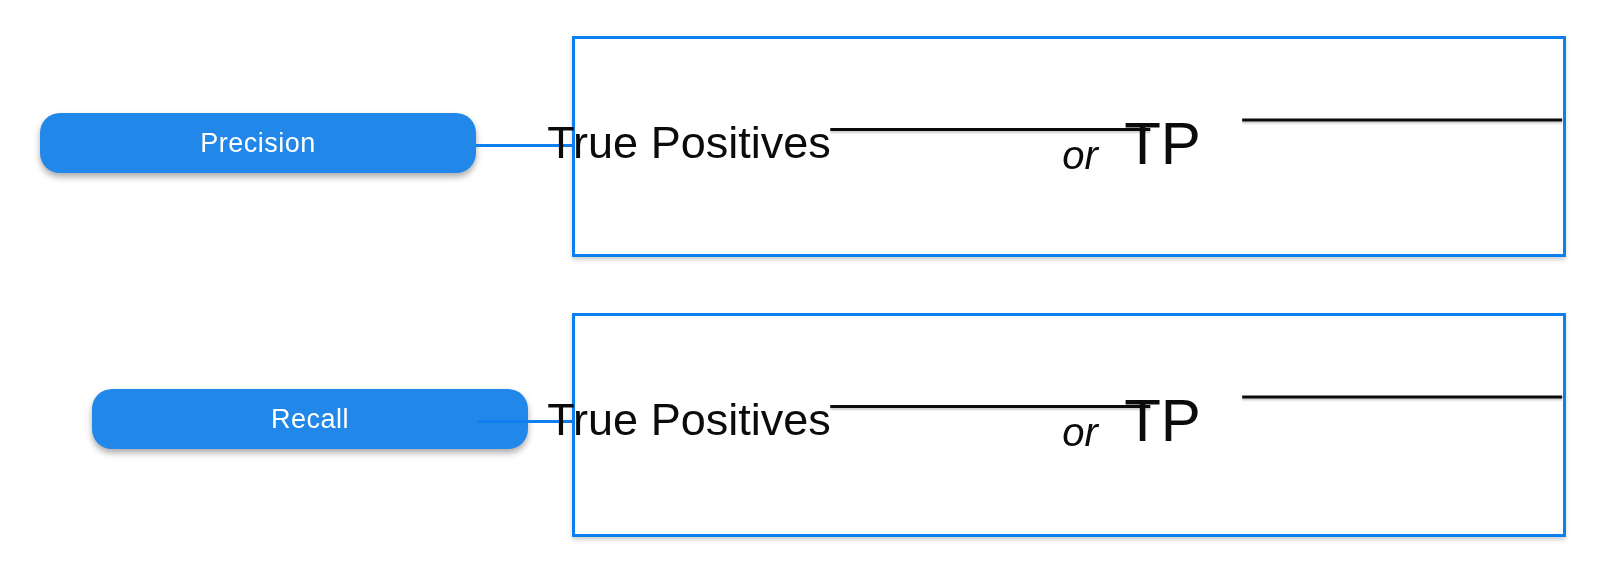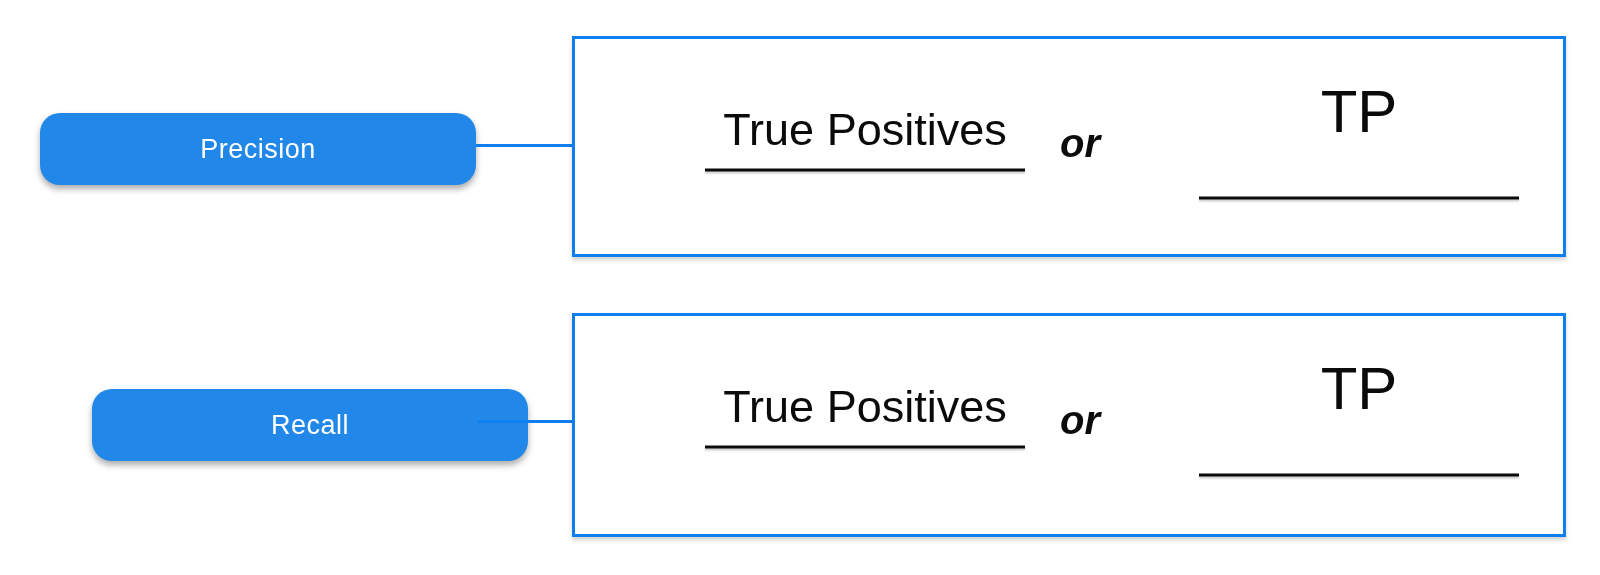--- a/index.html
+++ b/index.html
@@ -12,21 +12,21 @@
     position: relative;
     width: 1600px;
     height: 575px;
     background: var(--background, #ffffff);
     overflow: hidden;
   }
   
   .pill {
     position: absolute;
     width: 436px;
-    height: 72px;
+    height: 60px;
     background: var(--pill_fill, #2187e8);
     border-radius: 20px;
     display: flex;
     align-items: center;
     justify-content: center;
     box-shadow: 0 4px 6px rgba(70, 70, 70, 0.45);
   }
   .pill-label {
     color: var(--pill_text, #ffffff);
     font-size: 27px;
@@ -50,46 +50,45 @@
     border: 3px solid var(--line_blue, #0e7fef);
     background: #ffffff;
     box-shadow: 0 3px 4px rgba(0, 0, 0, 0.18);
   }
   .box-1 { left: 572px; top: 36px;  height: 221px; }
   .box-2 { left: 572px; top: 313px; height: 224px; }
   
   .frac {
     position: absolute;
     display: flex;
-    flex-direction: column;
-    align-items: center;
+    flex-direction: row;
+    align-items: flex-start;
     transform: translate(-50%, -50%);
     font-weight: 300;
     white-space: nowrap;
     line-height: 1.2;
-    margin-left: 16px;
   }
   .frac-words   { left: 274px; top: 104px; font-size: 45px; }
   .frac-symbols { left: 768px; top: 104px; font-size: 60px; line-height: 1.15; gap: 41px; }
   .frac-bar {
     width: 320px;
     height: 3px;
     background: var(--text_dark, #0b0b0b);
     box-shadow: 0 2px 2px rgba(0, 0, 0, 0.2);
   }
   .frac-words .frac-bar   { margin: 12px 0; }
   .frac-symbols .frac-bar { margin: 10px 0; }
   .or-label {
     position: absolute;
     left: 505px;
-    top: 104px;
+    top: 116px;
     transform: translate(-50%, -50%);
     font-size: 40px;
     font-style: italic;
-    font-weight: 700;
+    font-weight: 400;
   }
 </style>
 </head>
 <body>
 
 <div class="canvas">
 
   <div class="pill pill-precision">
     <span class="pill-label">Precision</span>
   </div>

